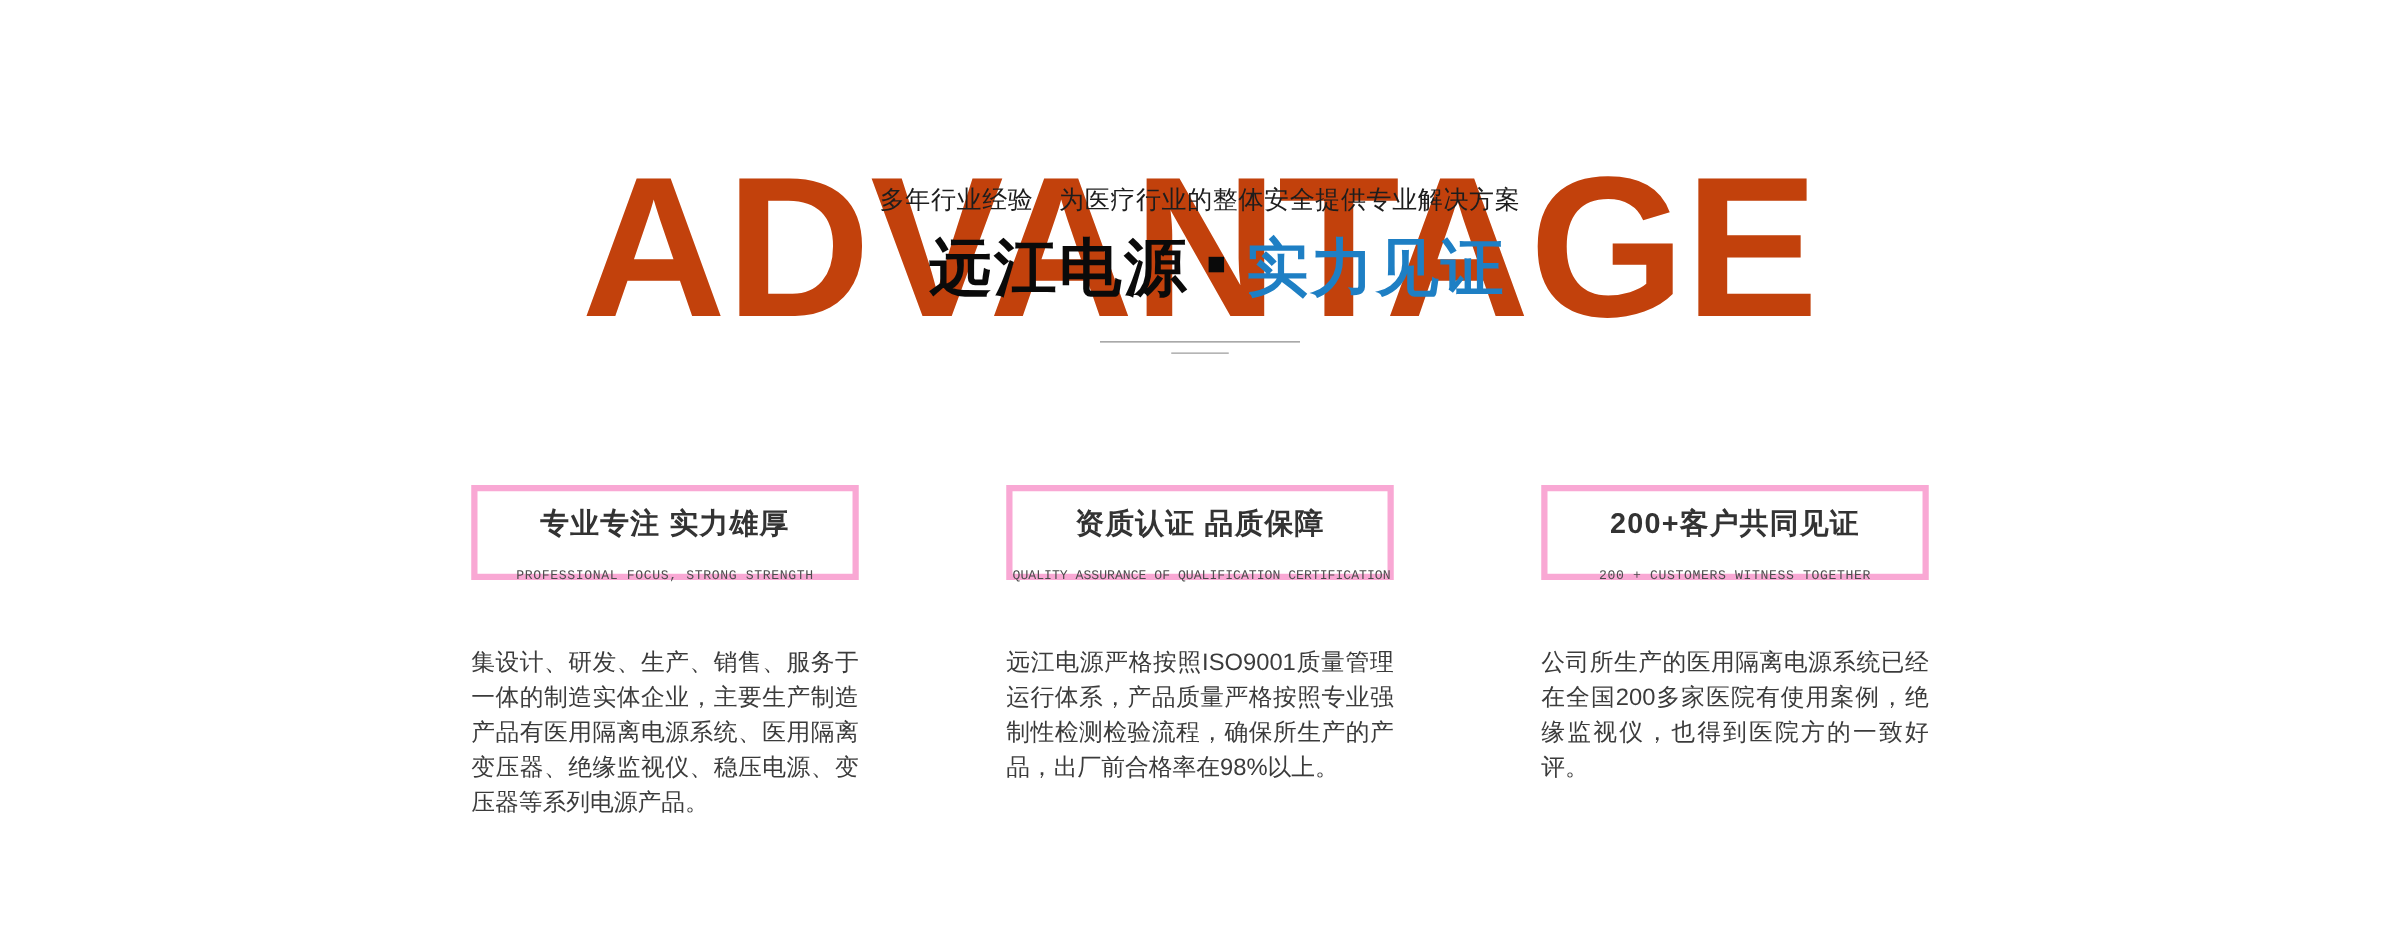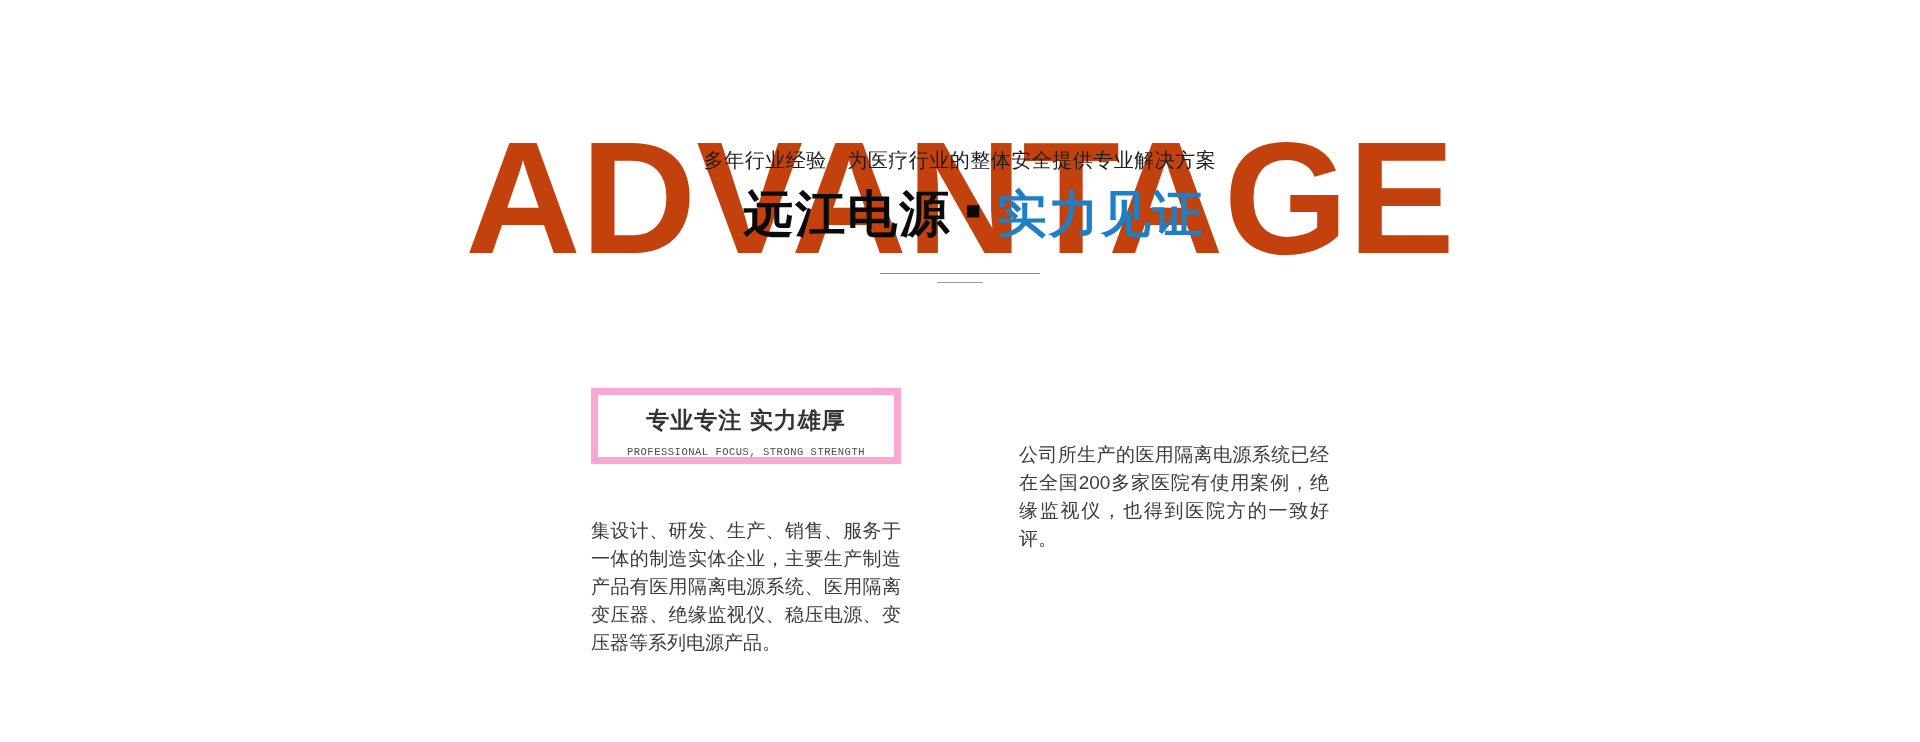--- a/index.html
+++ b/index.html
@@ -93,35 +93,35 @@
     gap: 118px;
   }
   .feature {
     width: 310px;
     flex: 0 0 310px;
   }
   .feature-box {
     box-sizing: border-box;
     width: 310px;
     height: 76px;
-    border: 7px solid #f9a8d4;
+    border: 5px solid #f9a8d4;
     text-align: center;
     padding-top: 12px;
     overflow: visible;
   }
   .feature-box-title {
     font-size: 23px;
     line-height: 26px;
     font-weight: 700;
     color: #333333;
     letter-spacing: 1px;
     white-space: nowrap;
   }
   .feature-box-sub {
-    margin-top: 13px;
+    margin-top: 24px;
     font-family: "Liberation Mono", monospace;
     font-size: 10.5px;
     line-height: 13px;
     color: #4d4d4d;
     letter-spacing: 0.5px;
     white-space: nowrap;
   }
   .feature:nth-child(2) .feature-box-sub {
     letter-spacing: 0;
   }
@@ -148,18 +148,29 @@
 <div class="features">
 
   <div class="feature">
     <div class="feature-box">
       <div class="feature-box-title">专业专注 实力雄厚</div>
       <div class="feature-box-sub">PROFESSIONAL FOCUS, STRONG STRENGTH</div>
     </div>
     <p class="feature-desc">集设计、研发、生产、销售、服务于一体的制造实体企业，主要生产制造产品有医用隔离电源系统、医用隔离变压器、绝缘监视仪、稳压电源、变压器等系列电源产品。</p>
   </div>
 
+  <div class="feature">
+    <div class="feature-box">
+      <div class="feature-box-title">资质认证 品质保障</div>
+      <div class="feature-box-sub">QUALITY ASSURANCE OF QUALIFICATION CERTIFICATION</div>
+    </div>
+    <p class="feature-desc">远江电源严格按照ISO9001质量管理运行体系，产品质量严格按照专业强制性检测检验流程，确保所生产的产品，出厂前合格率在98%以上。</p>
+  </div>
 
   <div class="feature">
+    <div class="feature-box">
+      <div class="feature-box-title">200+客户共同见证</div>
+      <div class="feature-box-sub">200 + CUSTOMERS WITNESS TOGETHER</div>
+    </div>
     <p class="feature-desc">公司所生产的医用隔离电源系统已经在全国200多家医院有使用案例，绝缘监视仪，也得到医院方的一致好评。</p>
   </div>
 
 </div>
 
 </body></html>

